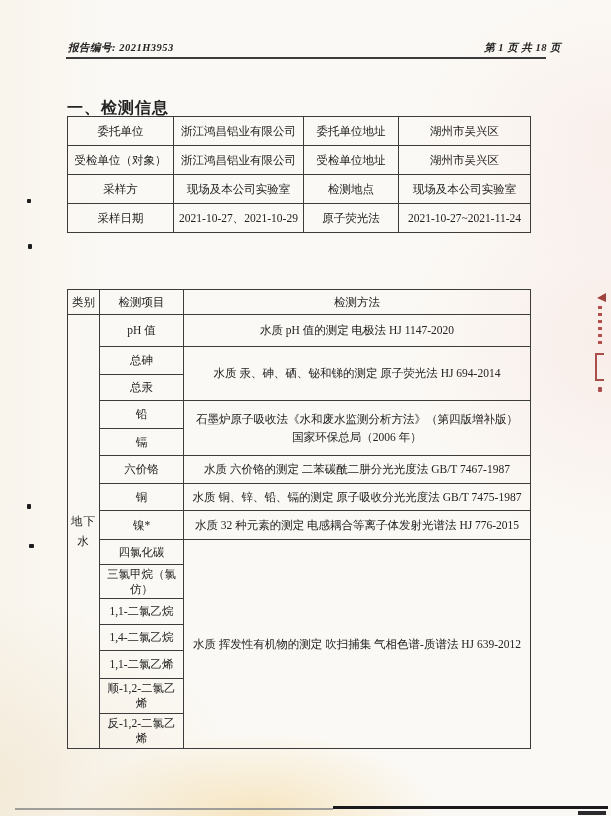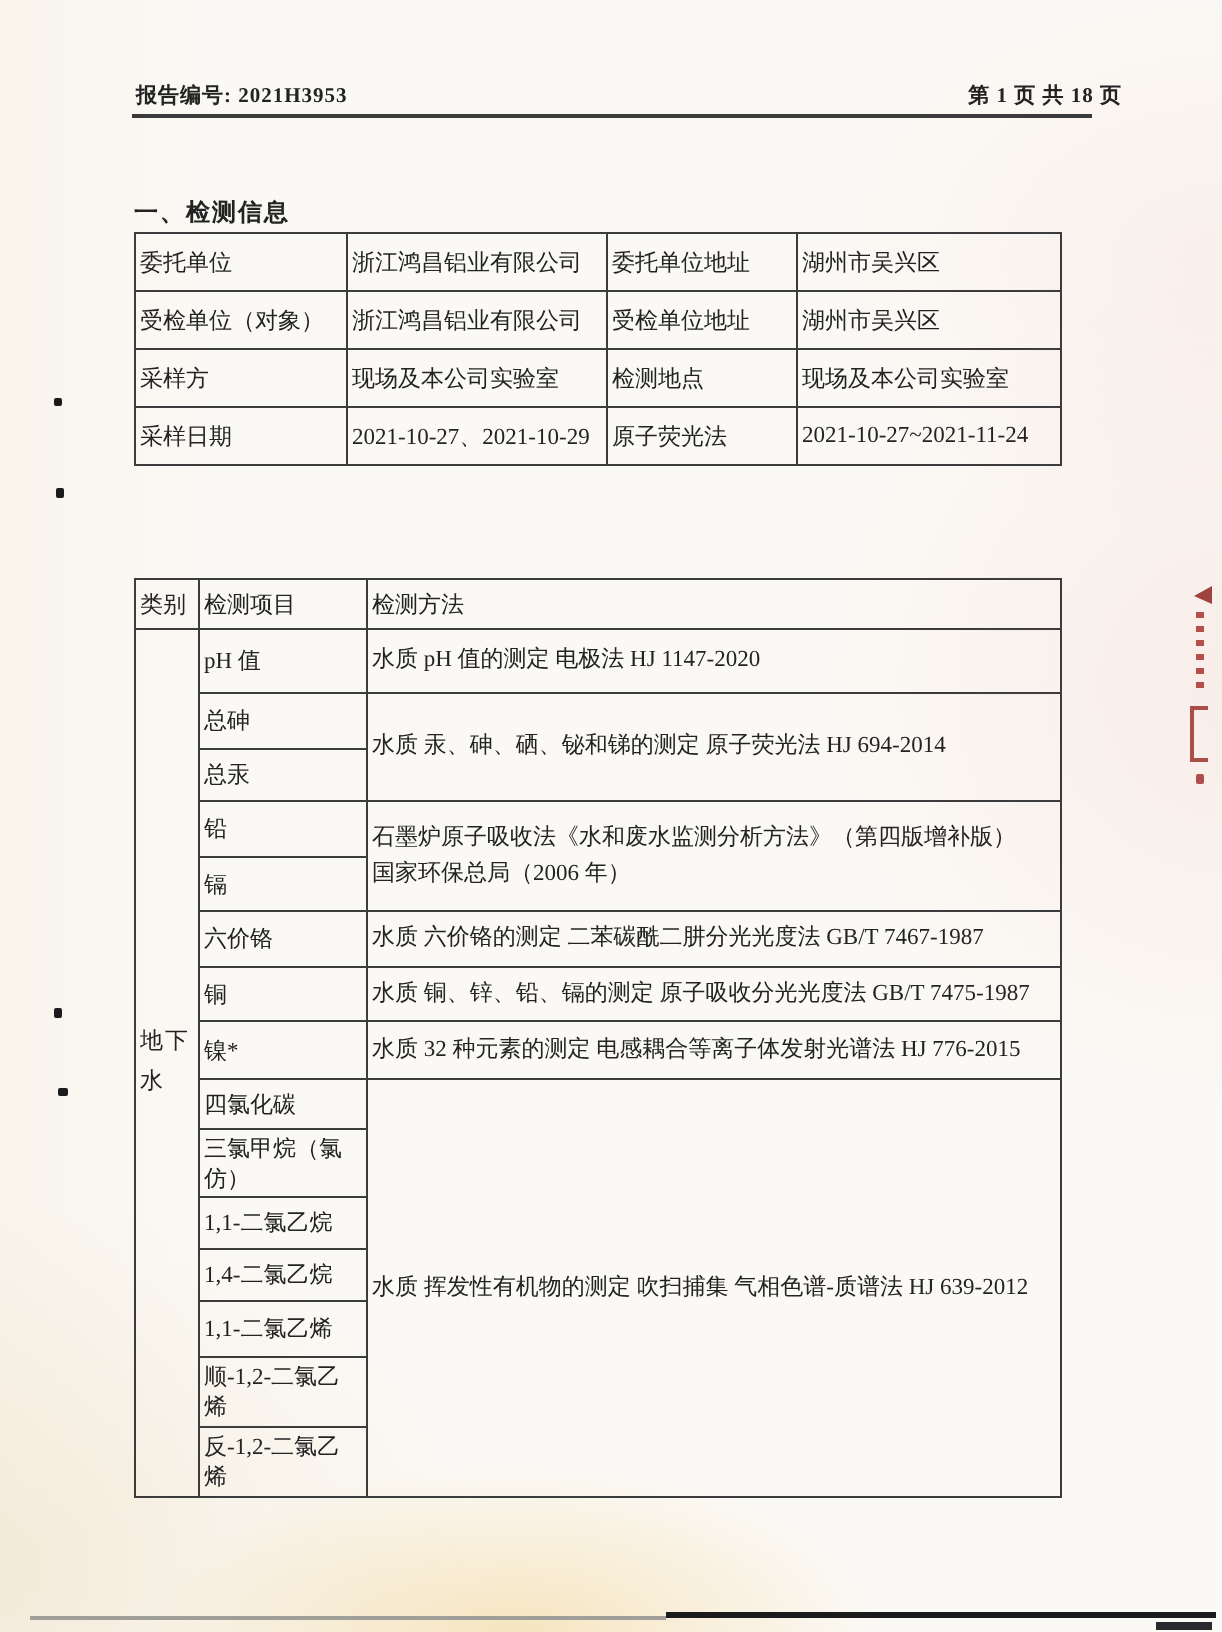--- a/index.html
+++ b/index.html
@@ -12,31 +12,31 @@
     color:#232323;
     background:
       radial-gradient(260px 120px at 42% 100%, rgba(238,198,110,0.40), rgba(238,198,110,0) 70%),
       radial-gradient(300px 300px at 101% 42%, rgba(242,208,205,0.30), rgba(242,208,205,0) 70%),
       radial-gradient(280px 200px at 100% 16%, rgba(244,215,212,0.28), rgba(244,215,212,0) 70%),
       radial-gradient(340px 260px at 0% 96%, rgba(233,214,178,0.35), rgba(233,214,178,0) 70%),
       linear-gradient(90deg, rgba(240,228,206,0.22), rgba(240,228,206,0) 18%),
       #fbf9f5;
   }
   .abs{position:absolute;}
-  .meta{font-size:10.5px;font-weight:bold;letter-spacing:0.5px;white-space:nowrap;}
+  .meta{font-size:10.5px;font-weight:bold;letter-spacing:0.5px;white-space:nowrap;font-style:italic;}
   .hrule{background:#3b3b3b;}
   .title{width:100%;text-align:center;font-size:17px;font-weight:bold;letter-spacing:2px;}
-  .section{font-size:12px;font-weight:bold;letter-spacing:1px;}
+  .section{font-size:16px;font-weight:bold;letter-spacing:1px;}
   table{border-collapse:collapse;table-layout:fixed;}
   .doc-table{border:1.5px solid #3c3c3c;}
   .doc-table td,.doc-table th{
     border:1px solid #3c3c3c;
     font-size:11.5px;
     font-weight:normal;
-    text-align:left;
+    text-align:center;
     vertical-align:middle;
     padding:1px 2px;
     overflow:hidden;
   }
   .method-cell{white-space:pre-line;line-height:1.6;}
   .slash-cell{padding-right:100px;}
   .category-cell{line-height:1.7;letter-spacing:1px;}
   .speck{background:#1c1c1c;border-radius:1px;}
   .redmark{position:absolute;}
   .red-dashes{

